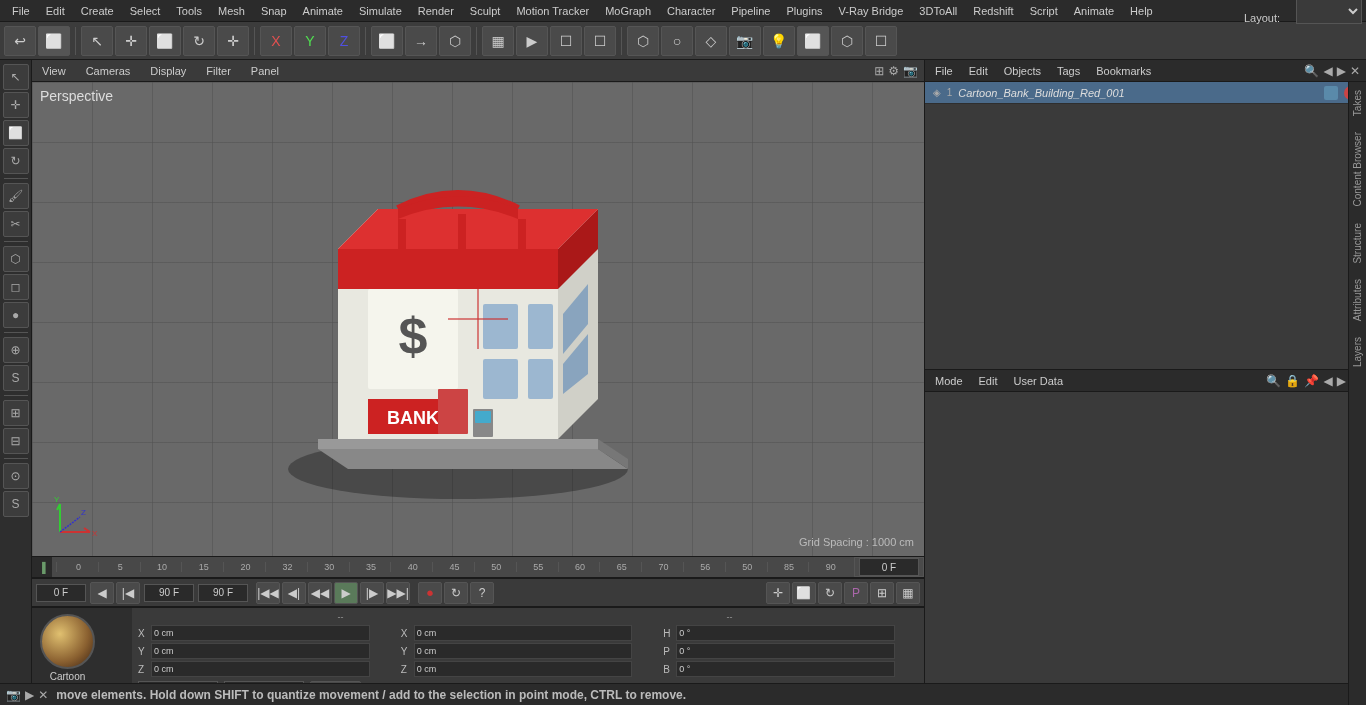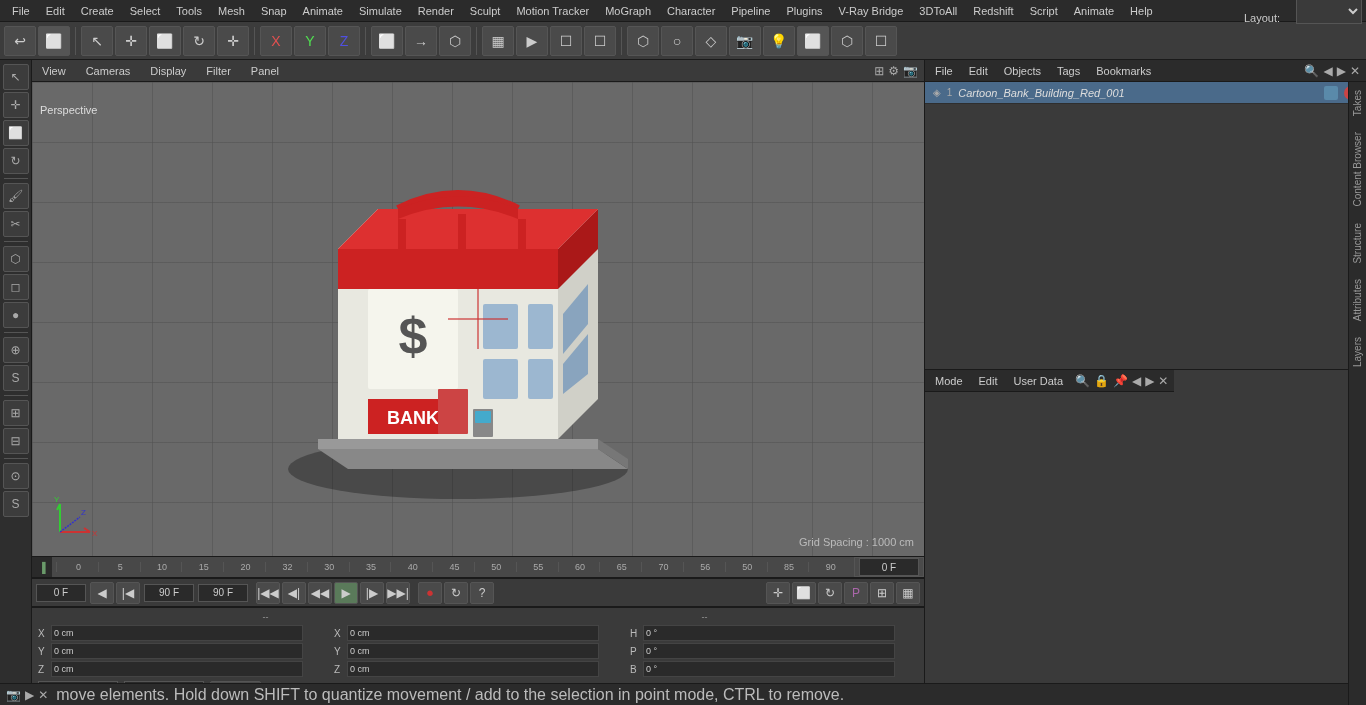--- a/index.html
+++ b/index.html
@@ -128,24 +128,24 @@
       gap: 4px;
       align-items: center;
     }
     .vp-icon {
       color: #aaa;
       font-size: 12px;
       cursor: pointer;
     }
     .viewport-label {
       position: absolute;
-      top: 22px;
+      top: 6px;
       left: 8px;
       color: #ddd;
-      font-size: 11px;
+      font-size: 14px;
     }
 
     
     .grid-bg {
       position: absolute;
       top: 0; left: 0; right: 0; bottom: 0;
       background-image:
         linear-gradient(rgba(80,80,80,0.5) 1px, transparent 1px),
         linear-gradient(90deg, rgba(80,80,80,0.5) 1px, transparent 1px);
       background-size: 60px 60px;
@@ -285,21 +285,21 @@
       display: flex;
       align-items: center;
       padding: 0 6px;
       gap: 8px;
       position: absolute;
       bottom: 0;
       left: 0;
       right: 0;
     }
     .status-icons { display: flex; gap: 4px; align-items: center; }
-    .status-text { color: #bbb; font-size: 16px; flex: 1; }
+    .status-text { color: #bbb; font-size: 12px; flex: 1; font-weight: bold; }
     .bottom-select {
       height: 20px;
       background: #2a2a2a;
       border: 1px solid #555;
       color: #ccc;
       font-size: 10px;
       padding: 0 4px;
       width: 80px;
     }
     .apply-btn {
@@ -425,21 +425,21 @@
     }
     #om-section {
       height: 310px;
       display: flex;
       flex-direction: column;
       border-bottom: 1px solid #1a1a1a;
     }
     #attr-section {
       flex: 1;
       display: flex;
-      flex-direction: row;
+      flex-direction: column;
     }
     #attr-content {
       flex: 1;
       background: #3a3a3a;
     }
   </style>
 </head>
 <body>
 
 <div id="menu-bar">
@@ -689,20 +689,26 @@
         <div class="pb-btn">⬜</div>
         <div class="pb-btn">↻</div>
         <div class="pb-btn" style="color:#aa66aa;">P</div>
         <div class="pb-btn">⊞</div>
         <div class="pb-btn">▦</div>
       </div>
     </div>
 
     <div style="display:flex; border-top:1px solid #1a1a1a;">
 
+      <div id="material-area" style="width:100px;">
+        <div style="display:flex; flex-direction:column; gap:2px; align-items:center;">
+          <div style="width:55px; height:55px; border-radius:50%; background:radial-gradient(circle at 35% 35%, #e0c070, #8a6030 60%, #3a2010); border:2px solid #555;"></div>
+          <div style="color:#ccc; font-size:10px;">Cartoon</div>
+        </div>
+      </div>
 
       <div id="coord-section" style="flex:1; background:#3a3a3a; padding:4px 6px; border-top:1px solid #1a1a1a;">
 
         <div style="display:flex; gap:4px; margin-bottom:3px; padding-left:14px;">
           <div style="flex:1; font-size:9px; color:#999; text-align:center;">--</div>
           <div style="width:4px;"></div>
           <div style="flex:1; font-size:9px; color:#999; text-align:center;">--</div>
         </div>
 
         <div class="coord-double-row">

